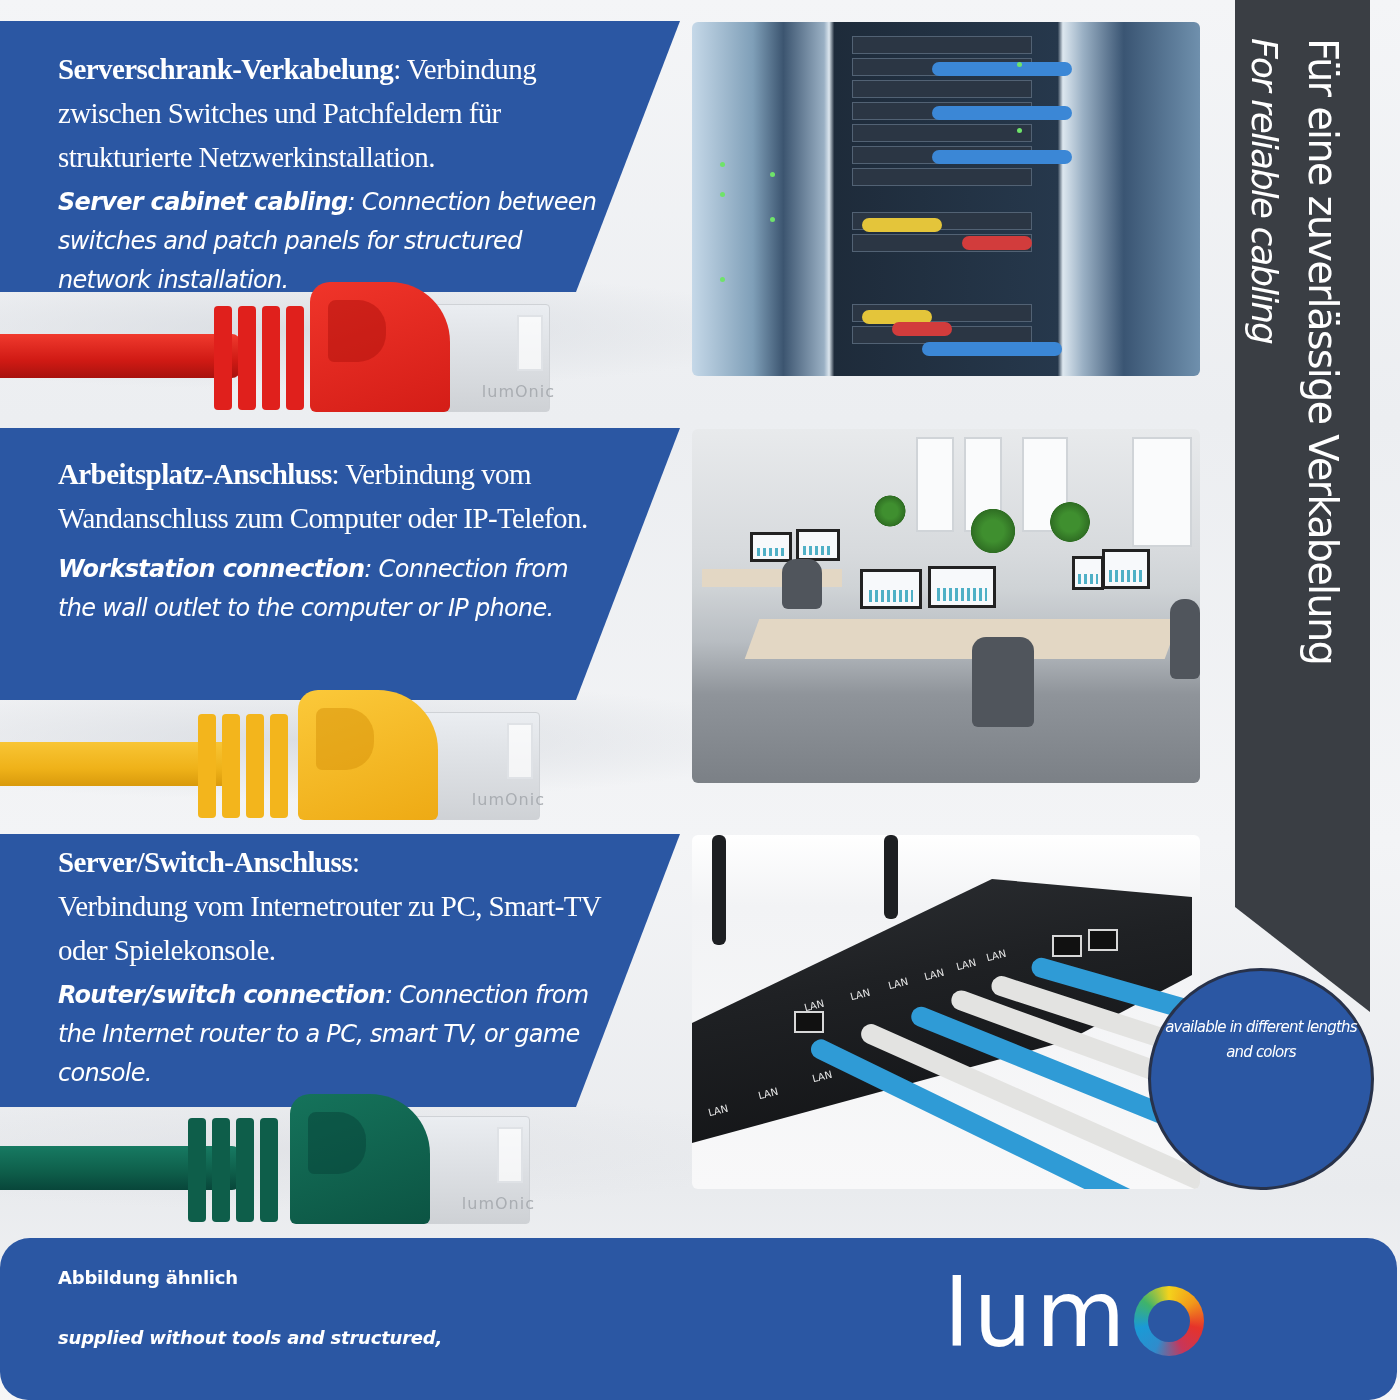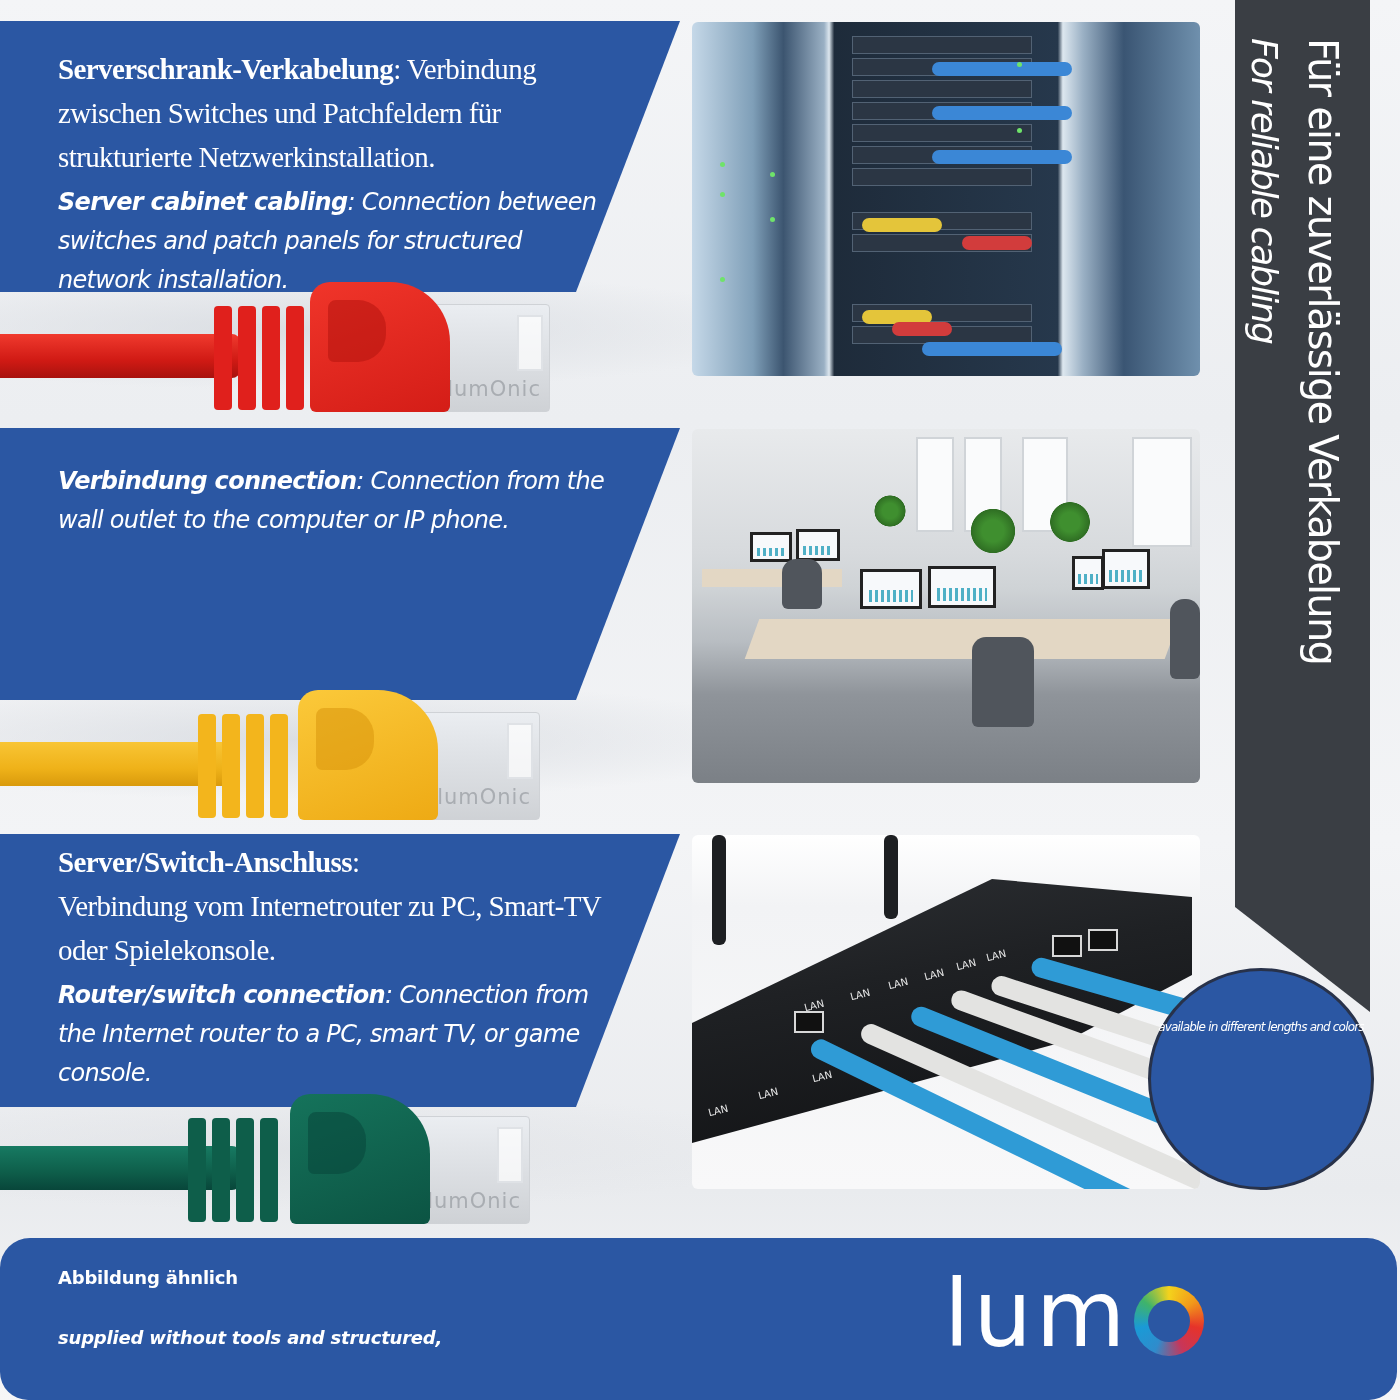--- a/index.html
+++ b/index.html
@@ -42,21 +42,21 @@
   #panel-3 { top: 834px; height: 273px; padding-top: 6px; clip-path: polygon(0 0, 680px 0, 576px 100%, 0 100%); }
 
   
   .cable { position: absolute; left: 0; width: 600px; height: 140px; }
   .cable .wire { position: absolute; left: 0; top: 48px; width: 240px; height: 44px; border-radius: 0 8px 8px 0; }
   .cable .rib { position: absolute; top: 20px; width: 18px; height: 104px; border-radius: 4px; }
   .cable .boot { position: absolute; left: 310px; top: -4px; width: 140px; height: 130px; border-radius: 20px 60px 6px 6px; }
   .cable .boot .hole { position: absolute; left: 18px; top: 18px; width: 58px; height: 62px; border-radius: 8px 28px 28px 6px; opacity: 0.55; }
   .cable .plug { position: absolute; left: 420px; top: 18px; width: 130px; height: 108px; background: linear-gradient(180deg, rgba(235,238,242,0.9), rgba(205,208,212,0.95)); border: 1px solid #cfd2d6; border-radius: 4px; }
   .cable .plug .tab { position: absolute; right: 6px; top: 10px; width: 26px; height: 56px; border: 2px solid #dfe2e6; background: rgba(255,255,255,0.7); }
-  .cable .plug .brand { position: absolute; left: 0; bottom: 10px; width: 120px; text-align: right; font-size: 21px; color: #a9adb2; letter-spacing: 1px; font-family: "DejaVu Sans", sans-serif; }
+  .cable .plug .brand { position: absolute; left: 14px; bottom: 10px; width: 120px; text-align: right; font-size: 16px; color: #a9adb2; letter-spacing: 1px; font-family: "DejaVu Sans", sans-serif; }
 
   #cable-red { top: 286px; }
   #cable-yellow { top: 694px; }
   #cable-green { top: 1098px; }
 
   
   .photo { position: absolute; left: 692px; width: 508px; height: 354px; border-radius: 6px; overflow: hidden; }
   #photo-server { top: 22px; background: linear-gradient(90deg, #c5d8e8 0%, #7f9fb8 12%, #3c5570 18%, #9ab0c4 26%, #dde7ef 27%, #1e2b3a 28%, #26384c 72%, #dde7ef 73%, #9ab0c4 77%, #3a5573 85%, #6f90ad 100%); }
   #photo-office { top: 429px; background: linear-gradient(180deg, #e8eaec 0%, #d7dadd 35%, #cfd3d6 45%, #b8bdc2 60%, #8f949a 75%, #7b8086 100%); }
   #photo-router { top: 835px; background: linear-gradient(180deg, #ffffff 0%, #f2f3f5 20%, #f8f8f9 100%); }
@@ -97,21 +97,21 @@
   #banner-en { transform: translate(1285px, 38px) rotate(90deg); font-size: 36px; font-style: italic; letter-spacing: -2px; }
 
   
   #badge {
     position: absolute; left: 1148px; top: 968px; width: 226px; height: 222px;
     border-radius: 50%; background: #2b57a3; border: 3px solid #28324a;
     color: #ffffff; text-align: center; padding-top: 38px;
     font-family: "DejaVu Sans", sans-serif;
   }
   #badge .b-de { font-size: 17px; line-height: 29px; font-weight: bold; letter-spacing: -0.7px; }
-  #badge .b-en { font-size: 12px; line-height: 25px; font-style: italic; margin-top: 6px; letter-spacing: -0.8px; }
+  #badge .b-en { font-size: 15px; line-height: 25px; font-style: italic; margin-top: 6px; letter-spacing: -0.8px; }
 
   
   #footer {
     position: absolute; left: 0; top: 1238px; width: 1397px; height: 162px;
     background: #2b57a3; border-radius: 30px 30px 28px 28px;
     color: #ffffff;
   }
   #footer .f-de { position: absolute; left: 58px; top: 26px; font-size: 18px; line-height: 28px; font-weight: bold; font-family: "DejaVu Sans", sans-serif; letter-spacing: -0.2px; }
   #footer .f-en { position: absolute; left: 58px; top: 86px; font-size: 18px; line-height: 28px; font-weight: bold; font-style: italic; font-family: "DejaVu Sans", sans-serif; letter-spacing: -0.2px; }
   #logo {
@@ -139,22 +139,26 @@
   <div class="de">
     <b>Serverschrank-Verkabelung</b><span>: Verbindung</span>
     <span>zwischen Switches und Patchfeldern für strukturierte Netzwerkinstallation.</span>
   </div>
   <div class="en">
     <b>Server cabinet cabling</b><span>: Connection between switches and patch panels for structured network installation.</span>
   </div>
 </div>
 
 <div class="panel" id="panel-2">
+  <div class="de">
+    <b>Arbeitsplatz-Anschluss</b><span>: Verbindung</span>
+    <span>vom Wandanschluss zum Computer oder IP-Telefon.</span>
+  </div>
   <div class="en" style="margin-top:10px">
-    <b>Verbindung connection</b><span>: Connection from the wall outlet to the computer or IP phone.</span>
+    <b>Workstation connection</b><span>: Connection from the wall outlet to the computer or IP phone.</span>
   </div>
 </div>
 
 <div class="panel" id="panel-3">
   <div class="de">
     <b>Server/Switch-Anschluss</b><span>:</span><br>
     <span>Verbindung vom Internetrouter zu PC, Smart-TV oder Spielekonsole.</span>
   </div>
   <div class="en">
     <b>Router/switch connection</b><span>: Connection from the Internet router to a PC, smart TV, or game console.</span>

